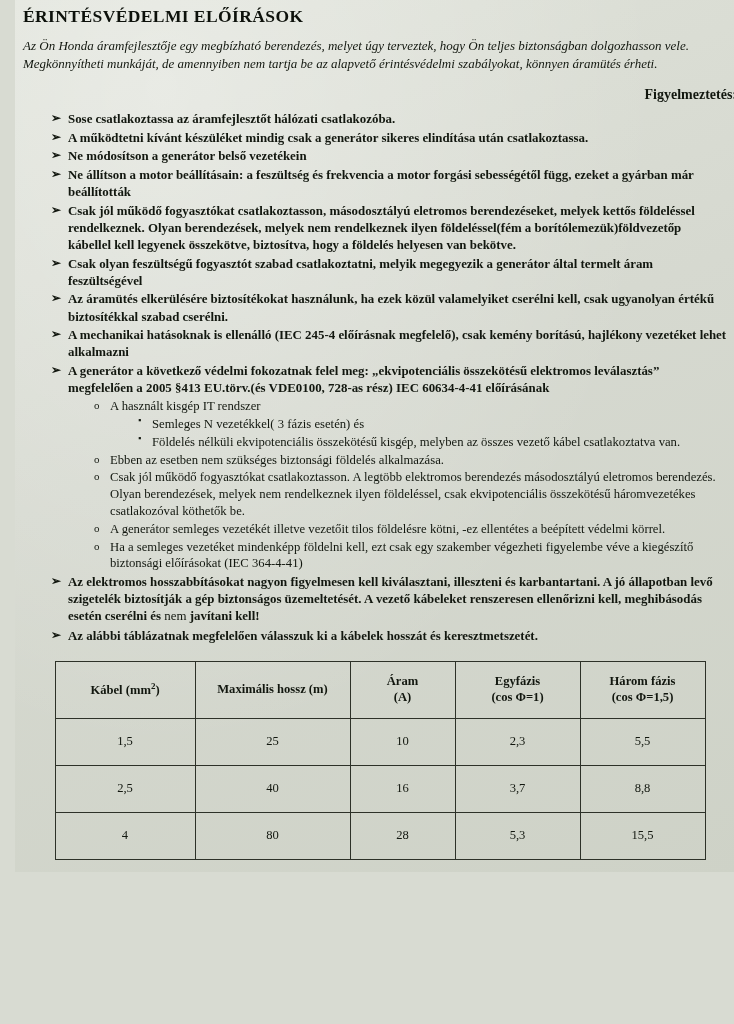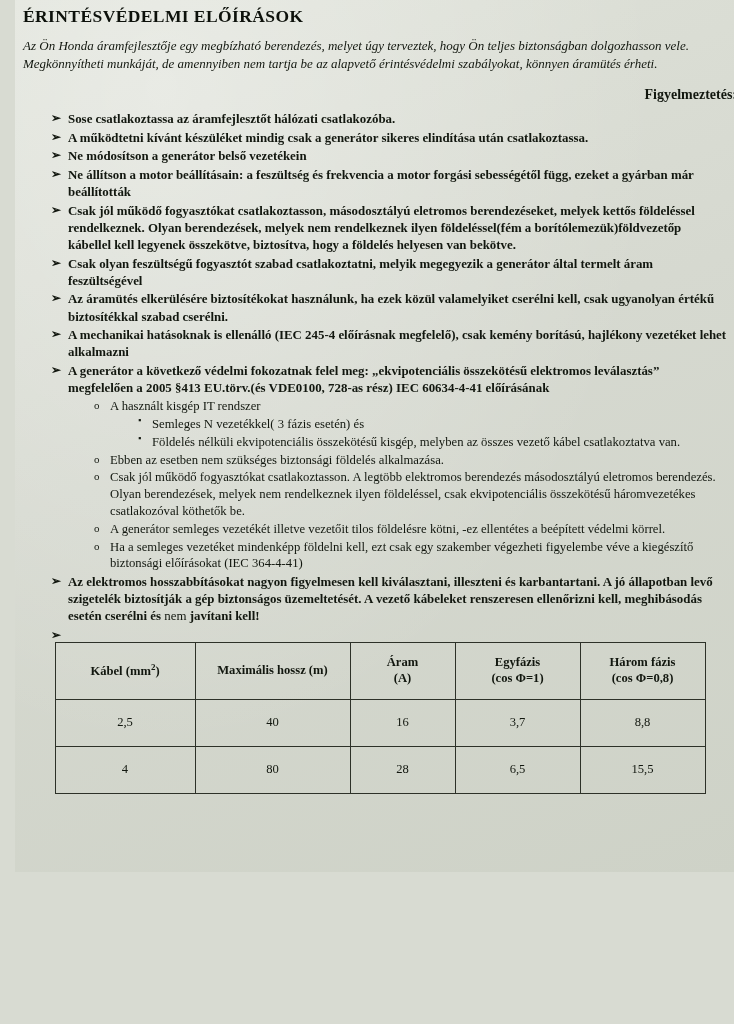--- a/index.html
+++ b/index.html
@@ -203,20 +203,21 @@
       </li>
     </ul>
 
     <ul class="tail">
       <li>
         <span class="bullet">➢</span>
         <span>Az elektromos hosszabbításokat nagyon figyelmesen kell kiválasztani, illeszteni és karbantartani. A jó állapotban levő szigetelék biztosítják a gép biztonságos üzemeltetését. A vezető kábeleket renszeresen ellenőrizni kell, meghibásodás esetén cserélni és </span><span class="nem-normal">nem</span><span> javítani kell!</span>
       </li>
       <li>
         <span class="bullet">➢</span>
+        <span>Az alábbi táblázatnak megfelelően válasszuk ki a kábelek hosszát és keresztmetszetét.</span>
       </li>
     </ul>
 
     <table class="cable">
       <colgroup>
         <col class="col1">
           <col class="col2">
           <col class="col3">
           <col class="col4">
           <col class="col5">
@@ -232,36 +233,43 @@
           <th>
             <span>Áram</span><br>
             <span>(A)</span>
           </th>
           <th>
             <span>Egyfázis</span><br>
             <span>(cos Φ=1)</span>
           </th>
           <th>
             <span>Három fázis</span><br>
-            <span>(cos Φ=0,8)</span>
+            <span>(cos Φ=1,5)</span>
           </th>
         </tr>
       </thead>
       <tbody>
+        <tr>
+          <td>1,5</td>
+          <td>25</td>
+          <td>10</td>
+          <td>2,3</td>
+          <td>5,5</td>
+        </tr>
         <tr>
           <td>2,5</td>
           <td>40</td>
           <td>16</td>
           <td>3,7</td>
           <td>8,8</td>
         </tr>
         <tr>
           <td>4</td>
           <td>80</td>
           <td>28</td>
-          <td>6,5</td>
+          <td>5,3</td>
           <td>15,5</td>
         </tr>
       </tbody>
     </table>
 
   </div>
 </div>
 
 </body></html>

